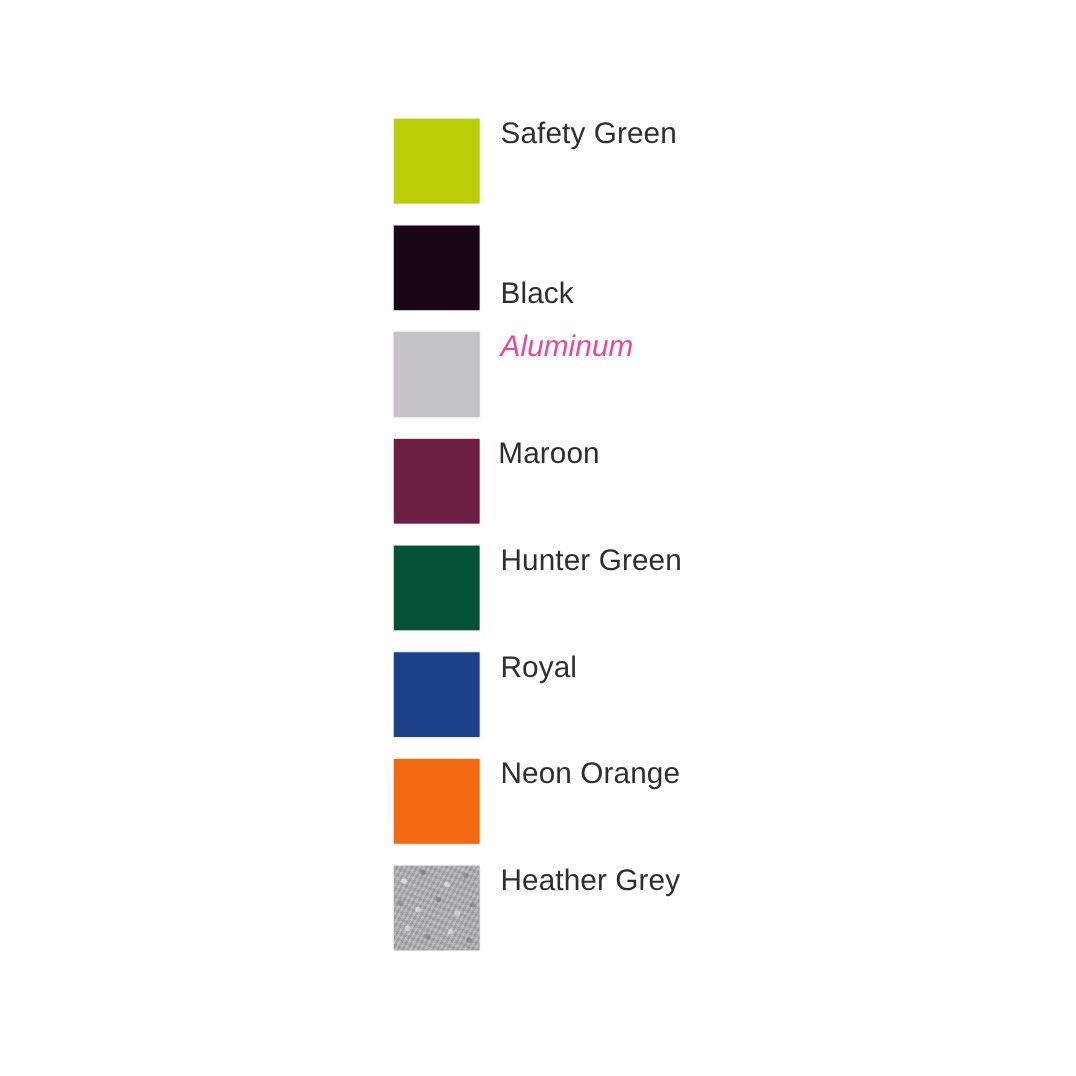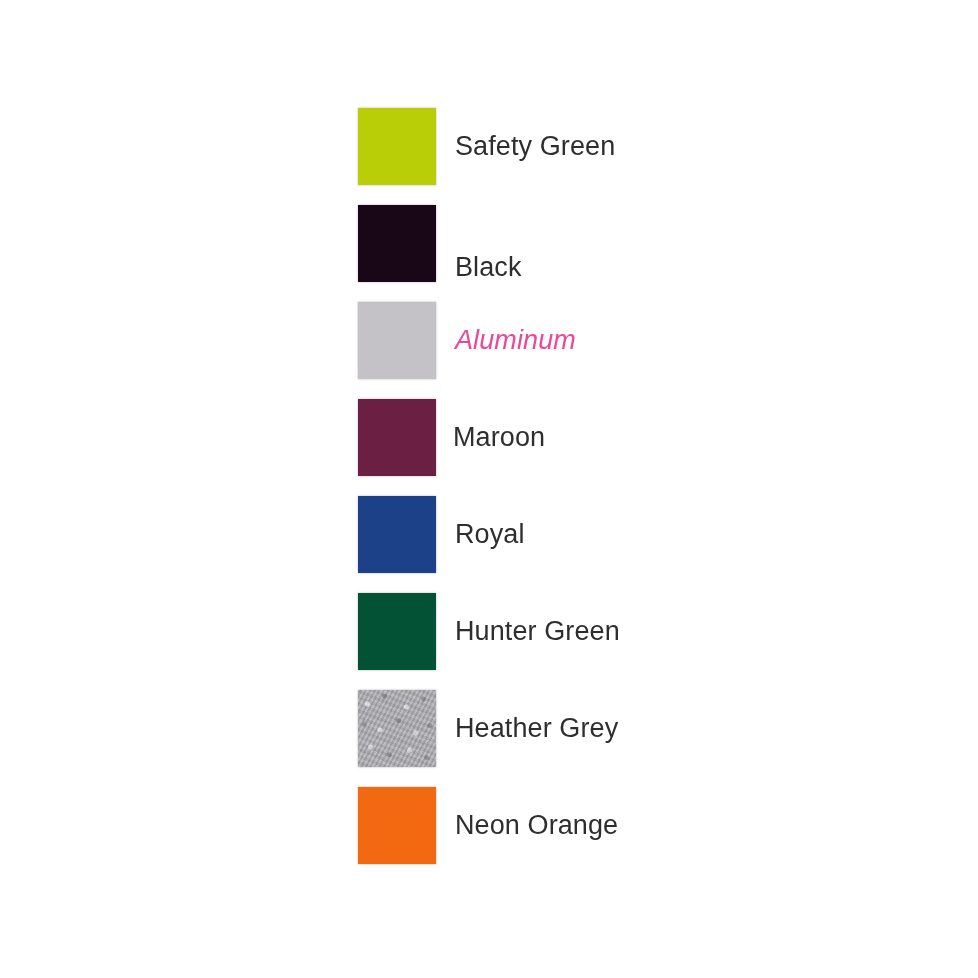--- a/index.html
+++ b/index.html
@@ -18,21 +18,20 @@
 
   #color-legend {
     position: absolute;
     left: 358px;
     top: 108px;
     width: 560px;
   }
 
   .swatch-row {
     display: flex;
-    align-items: center;
     height: 77px;
     margin-bottom: 20px;
   }
   .swatch-row:last-child {
     margin-bottom: 0;
   }
 
   .swatch-chip {
     width: 78px;
     height: 77px;
@@ -98,32 +97,32 @@
     <div class="swatch-chip" style="background-color: rgb(197, 194, 199);"></div>
     <div class="swatch-label" style="color: #ec4899; font-style: italic;">Aluminum</div>
   </div>
 
   <div class="swatch-row">
     <div class="swatch-chip" style="background-color: rgb(107, 31, 67);"></div>
     <div class="swatch-label" style="color: rgb(46, 46, 46); margin-left: 17px;">Maroon</div>
   </div>
 
   <div class="swatch-row">
+    <div class="swatch-chip" style="background-color: rgb(4, 82, 54);"></div>
+    <div class="swatch-label" style="color: rgb(46, 46, 46);">Hunter Green</div>
+  </div>
+
+  <div class="swatch-row">
     <div class="swatch-chip" style="background-color: rgb(28, 65, 137);"></div>
     <div class="swatch-label" style="color: rgb(46, 46, 46);">Royal</div>
   </div>
 
   <div class="swatch-row">
-    <div class="swatch-chip" style="background-color: rgb(4, 82, 54);"></div>
-    <div class="swatch-label" style="color: rgb(46, 46, 46);">Hunter Green</div>
+    <div class="swatch-chip" style="background-color: rgb(242, 105, 17);"></div>
+    <div class="swatch-label" style="color: rgb(46, 46, 46);">Neon Orange</div>
   </div>
 
   <div class="swatch-row">
     <div class="swatch-chip heathered" style="background-color: rgb(168, 168, 173);"></div>
     <div class="swatch-label" style="color: rgb(46, 46, 46);">Heather Grey</div>
   </div>
 
-  <div class="swatch-row">
-    <div class="swatch-chip" style="background-color: rgb(242, 105, 17);"></div>
-    <div class="swatch-label" style="color: rgb(46, 46, 46);">Neon Orange</div>
-  </div>
-
 </div>
 
 </body></html>

